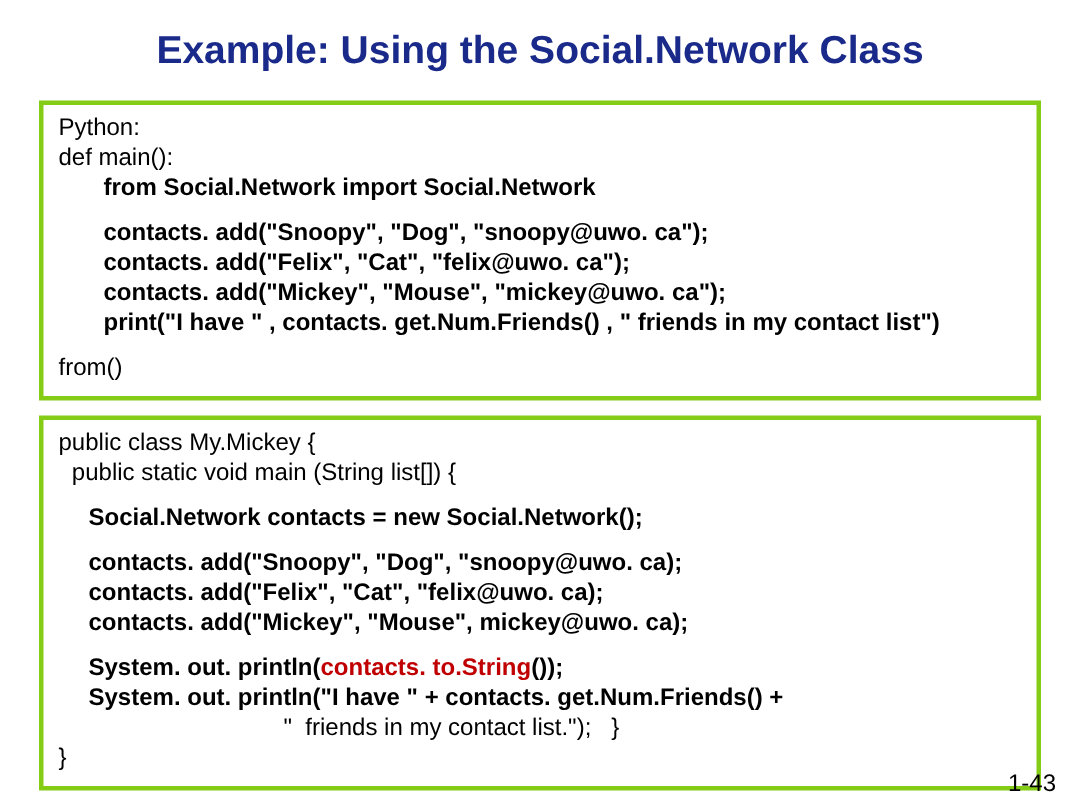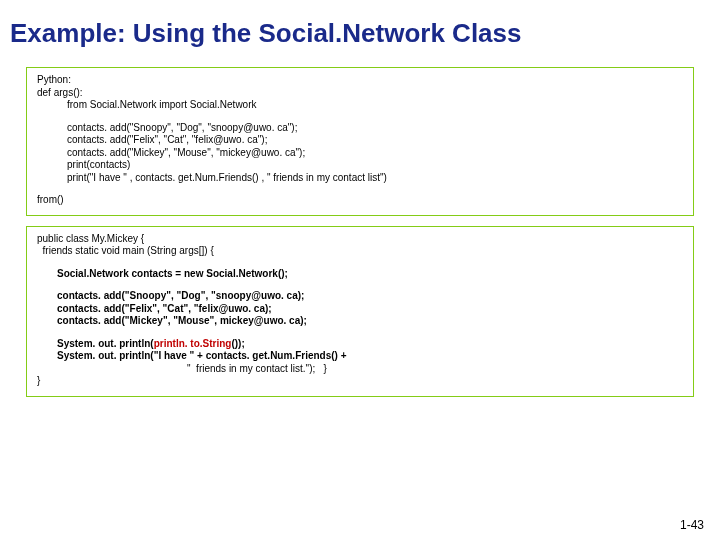--- a/index.html
+++ b/index.html
@@ -9,74 +9,74 @@
     height: 540px;
     background: #fff;
     font-family: Arial, Helvetica, sans-serif;
     position: relative;
     box-sizing: border-box;
   }
   .title {
     color: #1a2a8a;
     font-size: 26px;
     font-weight: bold;
+    text-align: center;
     padding: 18px 10px 10px 10px;
   }
   .code-box {
-    border: 1px solid #84cc16;
+    border: 3px solid #84cc16;
     margin: 8px 26px 10px 26px;
     padding: 6px 10px 8px 10px;
-    font-size: 10px;
+    font-size: 16px;
     line-height: 1.25;
     font-family: Arial, Helvetica, sans-serif;
   }
   .code-box .line {
     white-space: pre;
   }
-  .ind1 { padding-left: 30px; }
+  .ind1 { padding-left: 30px; font-weight: bold; }
   .ind2 { padding-left: 20px; font-weight: bold; }
   .ind3 { padding-left: 150px; }
   .gap { height: 10px; }
   .red { color: #c00000; }
   .footer {
     position: absolute;
     right: 16px;
     bottom: 8px;
-    font-size: 12px;
+    font-size: 16px;
     color: #000;
   }
 </style>
 </head>
 <body>
 
 <div class="title">Example: Using the Social.Network Class</div>
 
 <div class="code-box">
   <div class="line">Python:</div>
-  <div class="line">def args():</div>
+  <div class="line">def main():</div>
   <div class="line ind1">from Social.Network import Social.Network</div>
   <div class="gap"></div>
   <div class="line ind1">contacts. add("Snoopy", "Dog", "snoopy@uwo. ca");</div>
   <div class="line ind1">contacts. add("Felix", "Cat", "felix@uwo. ca");</div>
   <div class="line ind1">contacts. add("Mickey", "Mouse", "mickey@uwo. ca");</div>
-  <div class="line ind1">print(contacts)</div>
   <div class="line ind1">print("I have " , contacts. get.Num.Friends() , " friends in my contact list")</div>
   <div class="gap"></div>
   <div class="line">from()</div>
 </div>
 
 <div class="code-box">
   <div class="line">public class My.Mickey {</div>
-  <div class="line">  friends static void main (String args[]) {</div>
+  <div class="line">  public static void main (String list[]) {</div>
   <div class="gap"></div>
   <div class="line ind2">Social.Network contacts = new Social.Network();</div>
   <div class="gap"></div>
   <div class="line ind2">contacts. add("Snoopy", "Dog", "snoopy@uwo. ca);</div>
   <div class="line ind2">contacts. add("Felix", "Cat", "felix@uwo. ca);</div>
   <div class="line ind2">contacts. add("Mickey", "Mouse", mickey@uwo. ca);</div>
   <div class="gap"></div>
-  <div class="line ind2"><span>System. out. println(</span><span class="red">println. to.String</span><span>());</span></div>
+  <div class="line ind2"><span>System. out. println(</span><span class="red">contacts. to.String</span><span>());</span></div>
   <div class="line ind2">System. out. println("I have " + contacts. get.Num.Friends() +</div>
   <div class="line ind3">"  friends in my contact list.");   }</div>
   <div class="line">}</div>
 </div>
 
 <div class="footer">1-43</div>
 
 </body></html>

